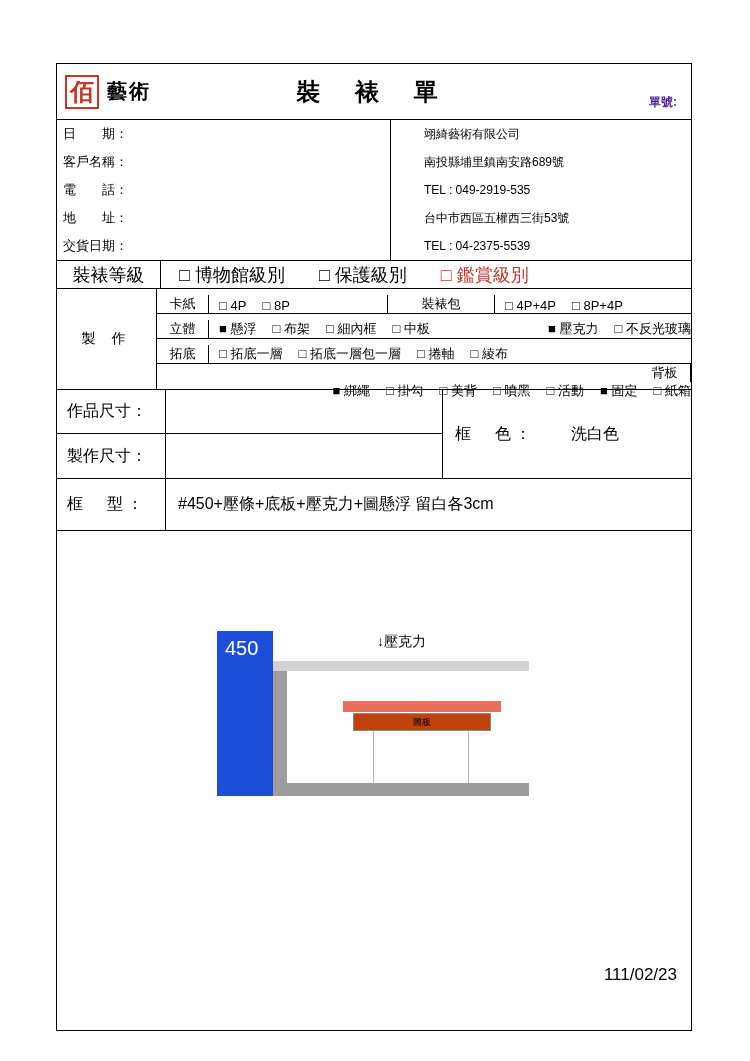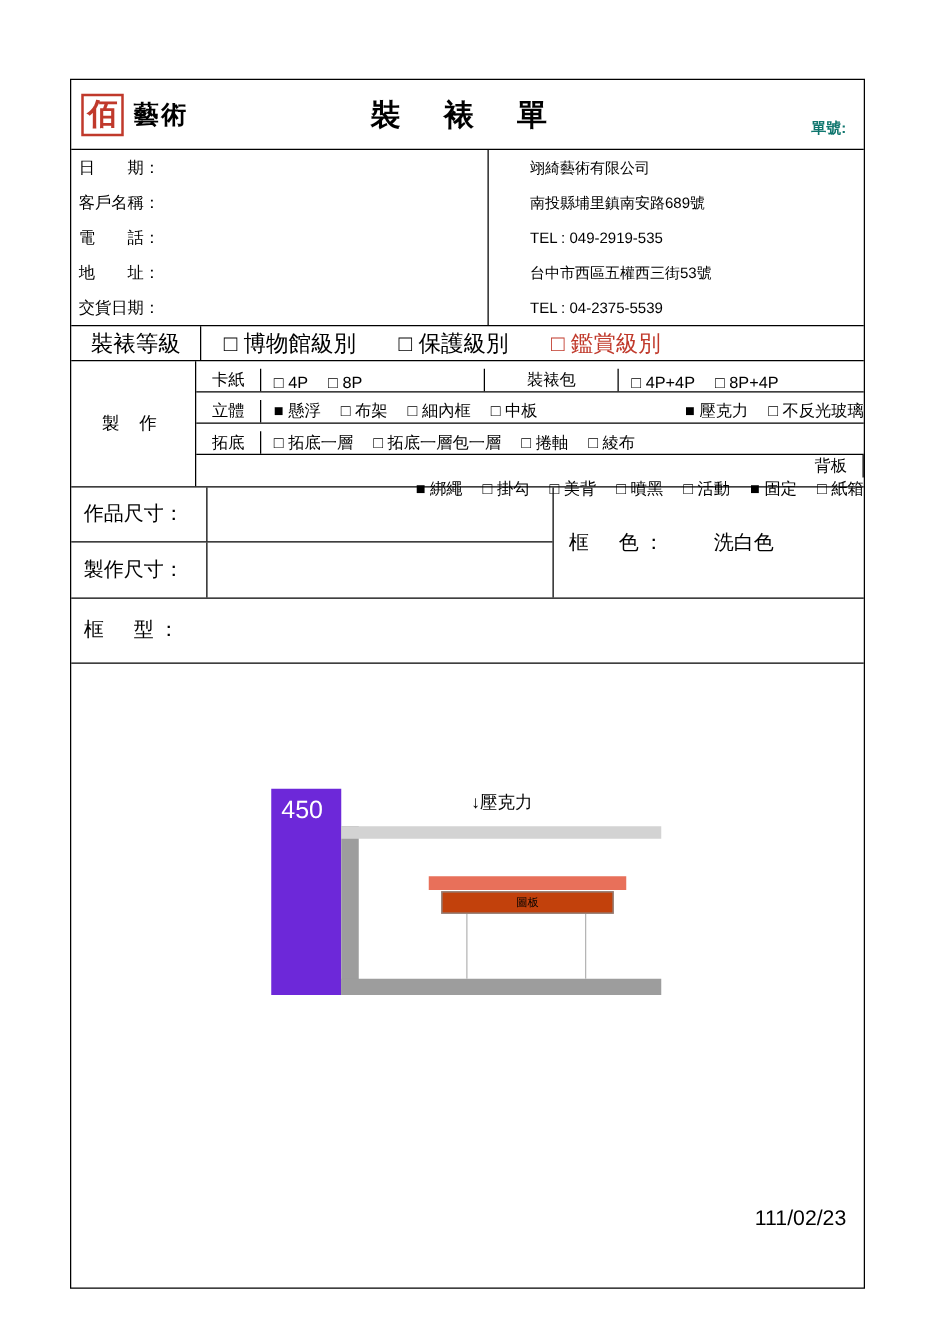--- a/index.html
+++ b/index.html
@@ -64,21 +64,21 @@
     font-weight: bold;
     letter-spacing: 14px;
     pointer-events: none;
   }
   .order-no {
     position: absolute;
     right: 14px;
     bottom: 8px;
     font-size: 12px;
     font-weight: bold;
-    color: #0f766e;
+    color: #4c1d95;
   }
   
   .info {
     display: flex;
     border-bottom: 1px solid #000;
     box-sizing: border-box;
   }
   .info-left {
     width: 334px;
     border-right: 1px solid #000;
@@ -266,21 +266,21 @@
     position: absolute;
     left: 160px;
     top: 100px;
     width: 320px;
     height: 180px;
   }
   .blackbar {
     position: absolute;
     left: 0; top: 0;
     width: 56px; height: 165px;
-    background: #6d28d9;
+    background: #1d4ed8;
   }
   .blackbar-label {
     position: absolute;
     left: 8px; top: 6px;
     color: #fff;
     font-size: 20px;
   }
   .grayvert {
     position: absolute;
     left: 56px; top: 30px;
@@ -536,20 +536,21 @@
       </div>
     </div>
     <div class="sizes-right">
       <div class="frame-color-k">框　色：</div>
       <div class="frame-color-v">洗白色</div>
     </div>
   </div>
 
   <div class="ftype">
     <div class="ftype-k">框　型：</div>
+    <div class="ftype-v">#450+壓條+底板+壓克力+圖懸浮 留白各3cm</div>
   </div>
 
   <div class="diagram">
     <div class="dg">
       <div class="arrow-note">↓壓克力</div>
       <div class="blackbar">
         <span class="blackbar-label">450</span>
       </div>
       <div class="grayvert"></div>
       <div class="graytop"></div>

